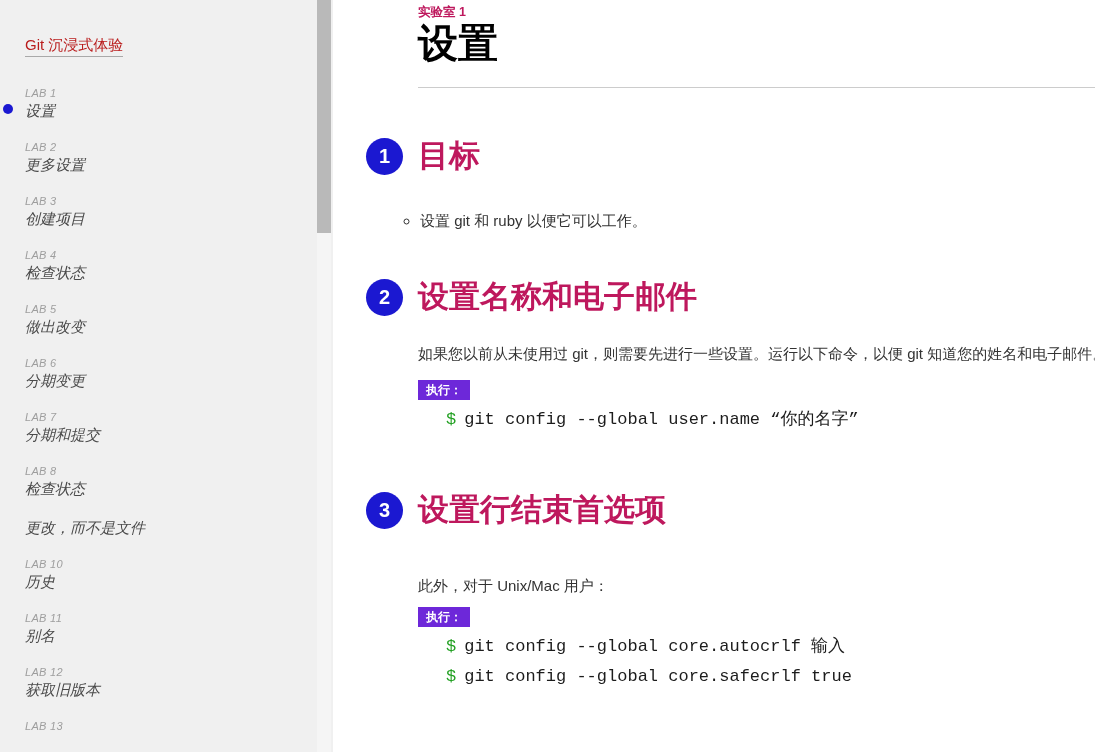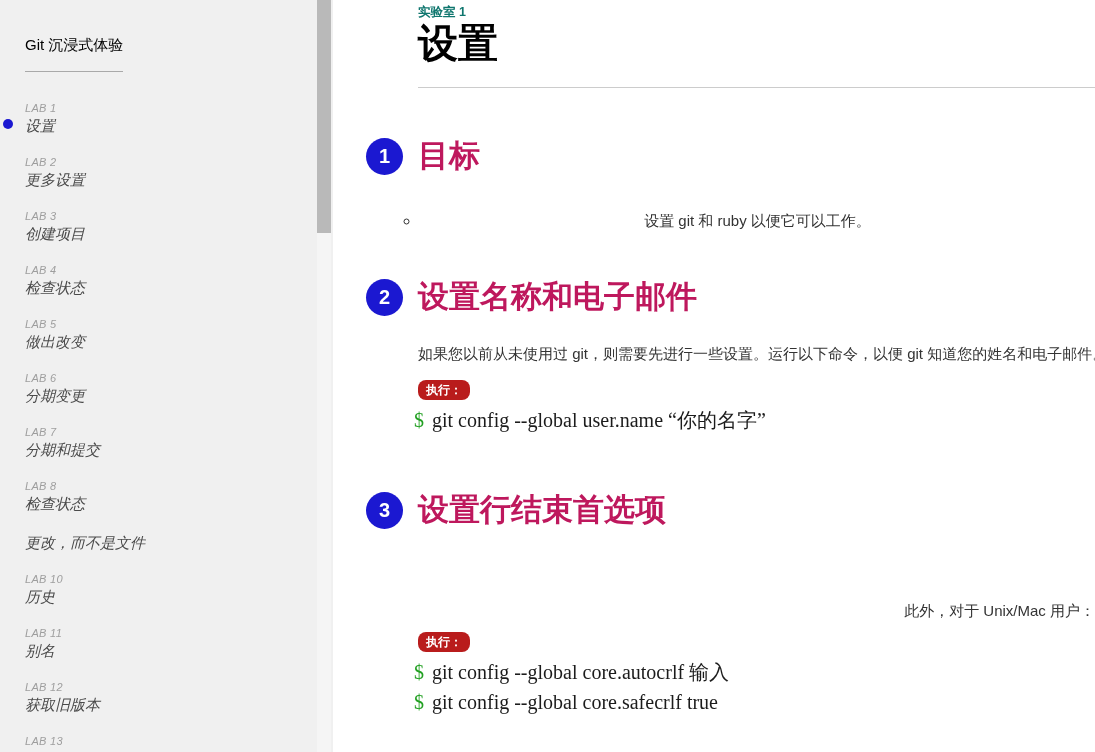--- a/index.html
+++ b/index.html
@@ -2,65 +2,65 @@
 <html><head>
 <meta charset="utf-8">
 <style>
   * { margin:0; padding:0; box-sizing:border-box; }
   html,body { width:1095px; height:752px; overflow:hidden; background:#fff;
               font-family:"Liberation Sans","DejaVu Sans",sans-serif; color:#333; }
 
   
   .sidebar { position:absolute; left:0; top:0; width:333px; height:752px;
              background:#f0f0f0; overflow:hidden; }
-  .sidebar-title { display:inline-block; margin:36px 0 0 25px; font-size:15px; color:#000000;
-                   padding-bottom:16px; border-bottom:1px solid #a9a9a9; cursor:pointer; }
+  .sidebar-title { display:inline-block; margin:36px 0 0 25px; font-size:15px; color:#b91c1c;
+                   padding-bottom:1px; border-bottom:1px solid #a9a9a9; cursor:pointer; }
   .nav { margin-top:30px; }
   .nav-item { position:relative; margin:0 0 20px 25px; cursor:pointer;font-style:italic; }
   .nav-item .lab { font-size:11px; color:#9e9e9e; letter-spacing:0.3px; }
   .nav-item .name { font-size:15px; color:#4a4a4a; margin-top:3px; }
   .nav-item .dot { display:none; position:absolute; left:-22px; top:17px;
                    width:10px; height:10px; border-radius:50%; background:#1b18d1; }
   .nav-item.current .dot { display:block; }
 
   
   .sb-track { position:absolute; left:317px; top:0; width:14px; height:752px; background:#f5f5f5; }
   .sb-thumb { position:absolute; left:0; top:0; width:14px; height:233px; background:#b9b9b9; }
 
   
   .main { position:absolute; left:333px; top:0; width:762px; height:752px; }
-  .kicker { margin:4px 0 0 85px; font-size:12.5px; font-weight:bold; color:#0f766e; }
+  .kicker { margin:4px 0 0 85px; font-size:12.5px; font-weight:bold; color:#be185d; }
   h1.page-title { margin:0 0 0 85px; font-size:40px; line-height:1.1; font-weight:bold; color:#000; }
   hr.rule { border:none; border-top:1px solid #ccc; margin:22px 0 0 85px; }
 
   .sec-header { display:flex; align-items:center; margin-left:33px; }
   .sec-circle { width:37px; height:37px; border-radius:50%; background:#1b18d1; color:#fff;
                 font-size:20px; font-weight:bold; display:flex; align-items:center;
                 justify-content:center; flex:0 0 37px; }
   .sec-header h2 { margin-left:15px; font-size:31px; font-weight:bold; color:#be185d; white-space:nowrap; }
 
   .mt-goals   { margin-top:47px; }
   .mt-s2      { margin-top:46px; }
   .mt-s3      { margin-top:60px; }
 
-  ul.goal-list { margin:34px 0 0 71px; padding-left:16px; list-style:circle;text-align:center; }
+  ul.goal-list { margin:34px 0 0 71px; padding-left:16px; list-style:circle; }
   ul.goal-list li { font-size:15px; color:#333; line-height:19px; }
 
   p.body-text { margin-left:85px; font-size:15px; line-height:19px; color:#333; white-space:nowrap; }
   .intro-s2 { margin-top:26px; }
-  .intro-s3 { margin-top:70px;text-align:right; }
+  .intro-s3 { margin-top:45px; }
 
   .badge-row { margin:0 0 0 85px; }
   .badge-row.b-s2 { margin-top:17px; }
   .badge-row.b-s3 { margin-top:12px; }
-  .exec-badge { display:inline-block; background:#b91c1c; color:#fff; font-weight:bold;
-                font-size:12px; line-height:14px; padding:3px 8px; border-radius:8px; }
+  .exec-badge { display:inline-block; background:#6d28d9; color:#fff; font-weight:bold;
+                font-size:12px; line-height:14px; padding:3px 8px; border-radius:0; }
 
-  .code-block { margin:11px 0 0 81px; font-family:Liberation Serif, serif;
-                font-size:20px; color:#1c1c1c; }
+  .code-block { margin:11px 0 0 113px; font-family:Liberation Mono, monospace;
+                font-size:17px; color:#1c1c1c; }
   .code-line { line-height:18px; margin-bottom:12px; white-space:nowrap; }
   .code-line .prompt { color:#22a022; margin-right:8px; }
 </style>
 </head>
 <body>
 
 <div class="sidebar">
   <a class="sidebar-title">Git 沉浸式体验</a>
   <div class="nav">
   <div class="nav-item item current">

